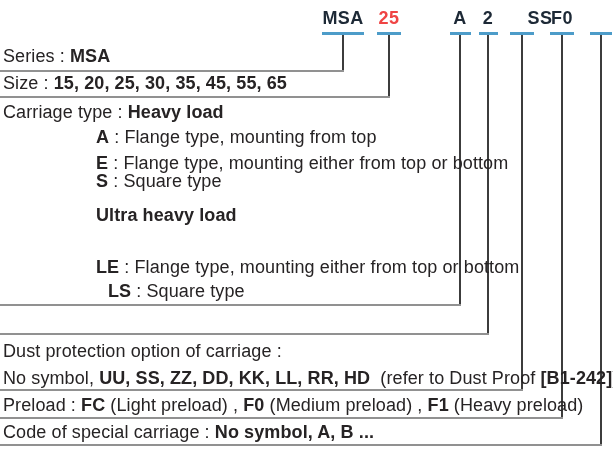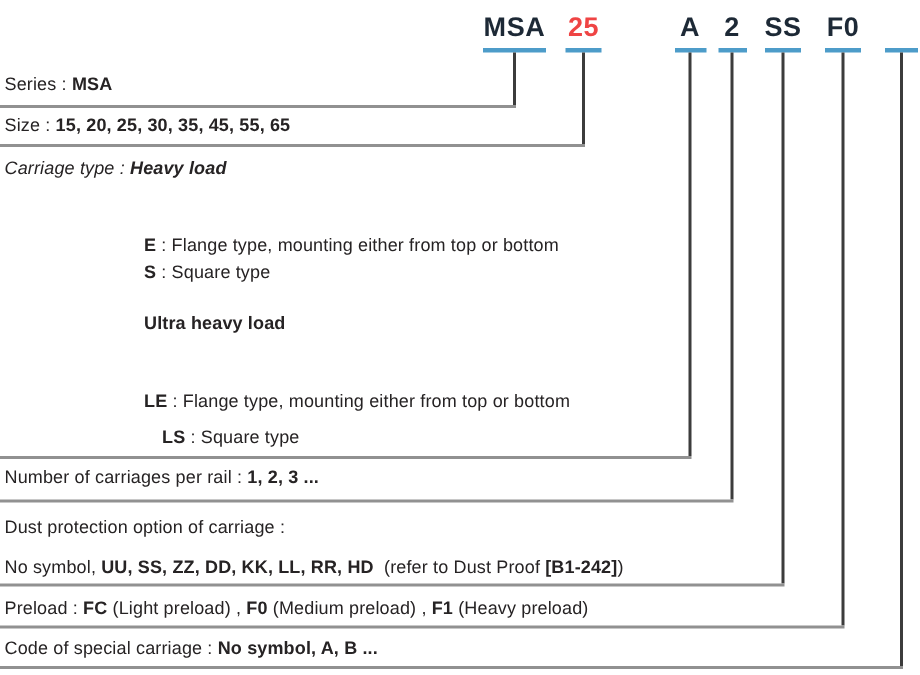--- a/index.html
+++ b/index.html
@@ -34,21 +34,21 @@
     position: absolute;
     width: 1.5px;
   }
   .hline {
     position: absolute;
     height: 1.5px;
     left: 0;
   }
   .row {
     position: absolute;
-    font-size: 12px;
+    font-size: 18px;
     line-height: 18px;
     color: #262324;
     white-space: nowrap;
     letter-spacing: 0.1px;
   }
   .row .b {
     font-weight: 700;
   }
 </style>
 </head>
@@ -60,40 +60,40 @@
     <div class="vline" style="left: 342.25px; top: 35px; height: 35px; background: rgb(60, 60, 60);"></div>
     <div class="code-label" style="left: 389px; top: 7px; color: #ef4444;">25</div>
     <div class="code-underline" style="left: 377px; top: 32px; width: 24px; height: 3px; background: rgb(77, 156, 201);"></div>
     <div class="vline" style="left: 388.25px; top: 35px; height: 61px; background: rgb(60, 60, 60);"></div>
     <div class="code-label" style="left: 460px; top: 7px; color: rgb(29, 41, 54);">A</div>
     <div class="code-underline" style="left: 449.5px; top: 32px; width: 21px; height: 3px; background: rgb(77, 156, 201);"></div>
     <div class="vline" style="left: 459.25px; top: 35px; height: 269px; background: rgb(60, 60, 60);"></div>
     <div class="code-label" style="left: 488px; top: 7px; color: rgb(29, 41, 54);">2</div>
     <div class="code-underline" style="left: 478.5px; top: 32px; width: 19px; height: 3px; background: rgb(77, 156, 201);"></div>
     <div class="vline" style="left: 487.25px; top: 35px; height: 298px; background: rgb(60, 60, 60);"></div>
-    <div class="code-label" style="left: 522px; top: 7px; color: rgb(29, 41, 54);">SS</div>
+    <div class="code-label" style="left: 540px; top: 7px; color: rgb(29, 41, 54);">SS</div>
     <div class="code-underline" style="left: 510px; top: 32px; width: 24px; height: 3px; background: rgb(77, 156, 201);"></div>
     <div class="vline" style="left: 521.25px; top: 35px; height: 354px; background: rgb(60, 60, 60);"></div>
     <div class="code-label" style="left: 562px; top: 7px; color: rgb(29, 41, 54);">F0</div>
     <div class="code-underline" style="left: 550px; top: 32px; width: 24px; height: 3px; background: rgb(77, 156, 201);"></div>
     <div class="vline" style="left: 561.25px; top: 35px; height: 382px; background: rgb(60, 60, 60);"></div>
     <div class="code-underline" style="left: 590px; top: 32px; width: 22px; height: 3px; background: rgb(77, 156, 201);"></div>
     <div class="vline" style="left: 600.25px; top: 35px; height: 409px; background: rgb(60, 60, 60);"></div>
     <div class="row" style="left: 3px; top: 47px;"><span>Series</span><span> : </span><span class="b">MSA</span></div>
     <div class="hline" style="top: 70px; width: 343.75px; background: rgb(145, 145, 145);"></div>
     <div class="row" style="left: 3px; top: 74px; text-align: right;"><span>Size</span><span> : </span><span class="b">15, 20, 25, 30, 35, 45, 55, 65</span></div>
     <div class="hline" style="top: 96px; width: 389.75px; background: rgb(145, 145, 145);"></div>
-    <div class="row" style="left: 3px; top: 103px; font-style: italic;"><span>Carriage type</span><span> : </span><span class="b">Heavy load</span></div>
+    <div class="row" style="left: 3px; top: 103px;"><span>Carriage type</span><span> : </span><span class="b">Heavy load</span></div>
+    <div class="row" style="left: 96px; top: 128px;"><span class="b">A</span><span> : Flange type, mounting from top</span></div>
     <div class="row" style="left: 96px; top: 154px;"><span class="b">E</span><span> : Flange type, mounting either from top or bottom</span></div>
     <div class="row" style="left: 96px; top: 172px;"><span class="b">S</span><span> : Square type</span></div>
     <div class="row" style="left: 96px; top: 206px;"><span class="b">Ultra heavy load</span></div>
     <div class="row" style="left: 96px; top: 258px;"><span class="b">LE</span><span> : Flange type, mounting either from top or bottom</span></div>
     <div class="row" style="left: 108px; top: 282px;"><span class="b">LS</span><span> : Square type</span></div>
     <div class="hline" style="top: 304px; width: 460.75px; background: rgb(145, 145, 145);"></div>
-    <div class="row" style="left: 3px; top: 309px;"><span>Number of carriages per rail</span><span> : </span><span class="b">1, 2, 3 ...</span></div>
     <div class="hline" style="top: 333px; width: 488.75px; background: rgb(145, 145, 145);"></div>
     <div class="row" style="left: 3px; top: 342px; text-align: right;"><span>Dust protection option of carriage</span><span> :</span></div>
     <div class="row" style="left: 3px; top: 369px; text-align: center;"><span>No symbol, </span><span class="b">UU, SS, ZZ, DD, KK, LL, RR, HD</span><span> &nbsp;(refer to Dust Proof </span><span class="b">[B1-242]</span><span>)</span></div>
     <div class="hline" style="top: 389px; width: 522.75px; background: rgb(145, 145, 145);"></div>
     <div class="row" style="left: 3px; top: 396px;"><span>Preload</span><span> : </span><span class="b">FC</span><span> (Light preload) , </span><span class="b">F0</span><span> (Medium preload) , </span><span class="b">F1</span><span> (Heavy preload)</span></div>
     <div class="hline" style="top: 417px; width: 562.75px; background: rgb(145, 145, 145);"></div>
     <div class="row" style="left: 3px; top: 423px;"><span>Code of special carriage</span><span> : </span><span class="b">No symbol, A, B ...</span></div>
     <div class="hline" style="top: 444px; width: 601.75px; background: rgb(145, 145, 145);"></div>
   </div>
 

